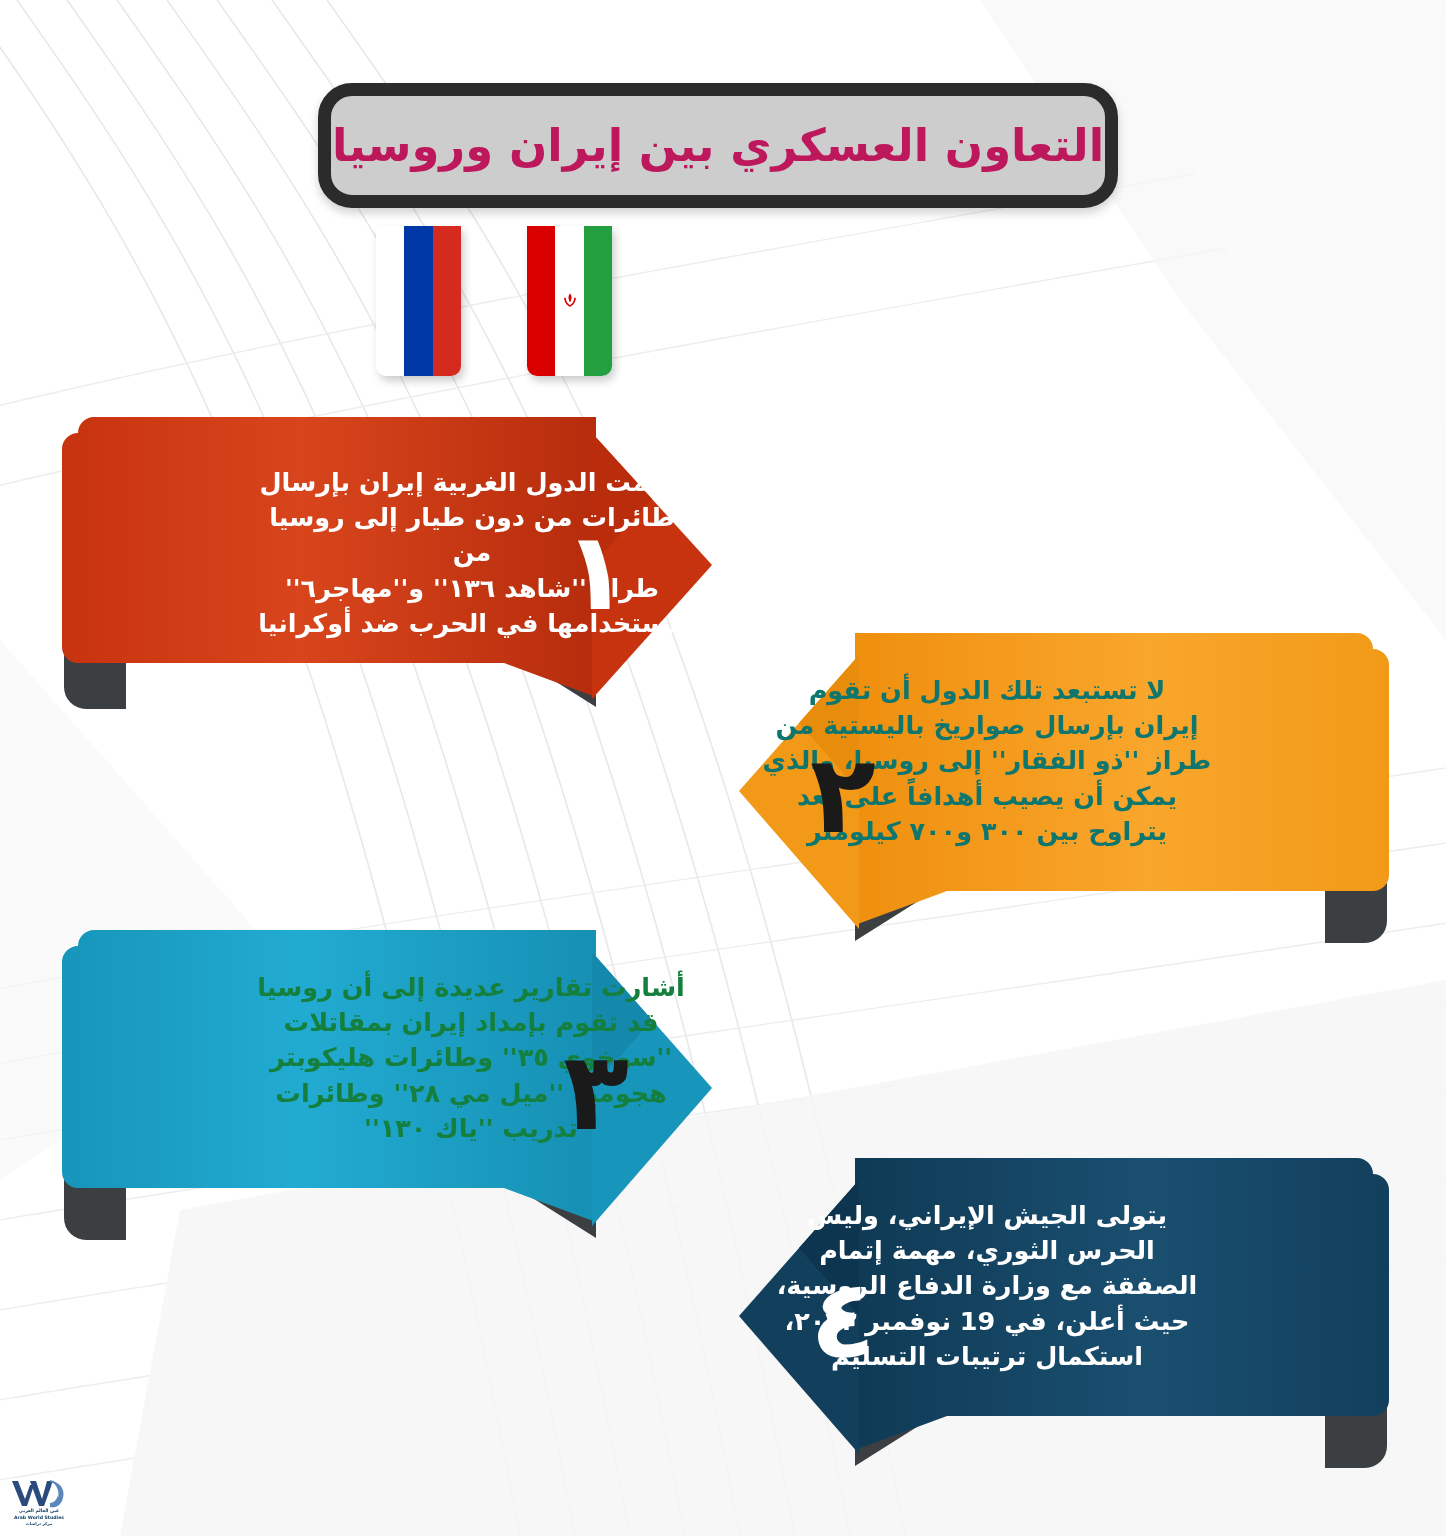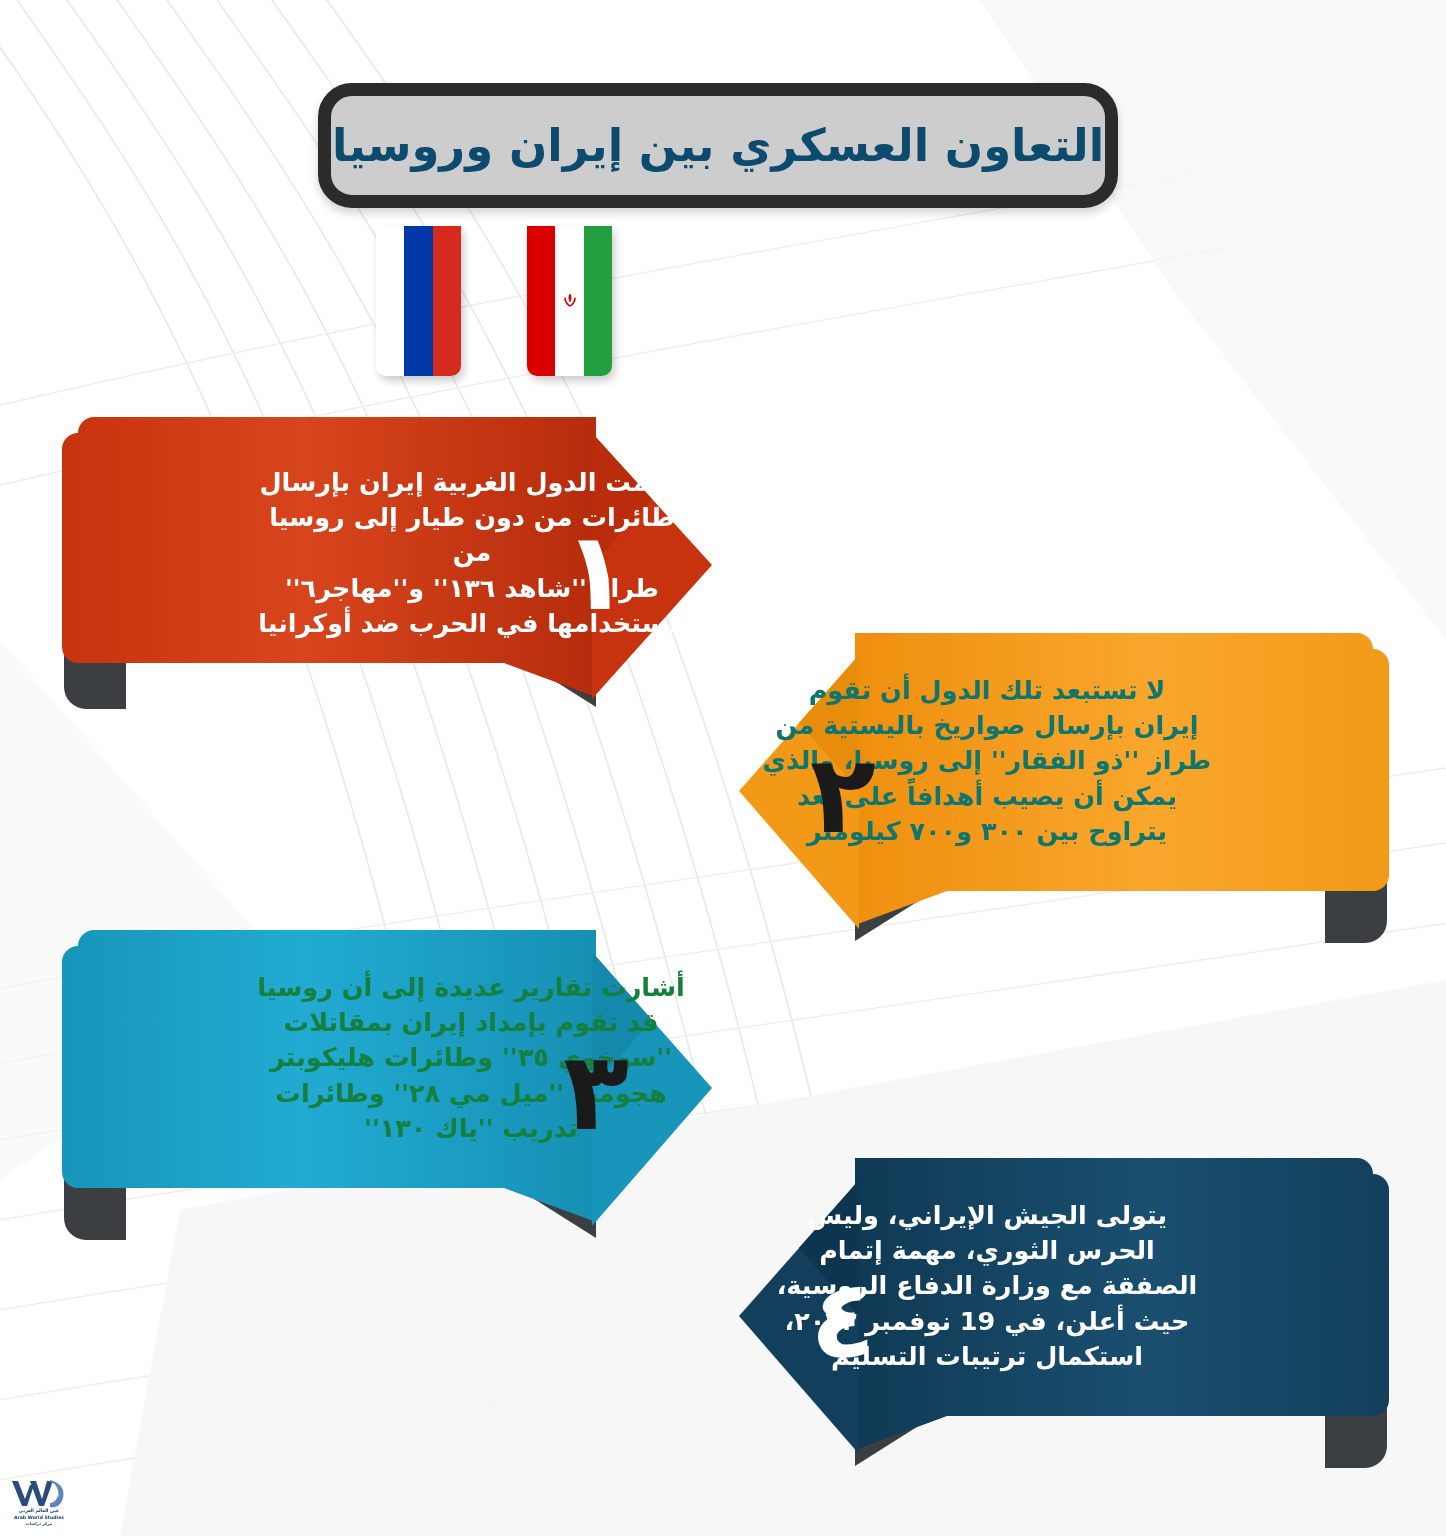--- a/index.html
+++ b/index.html
@@ -37,21 +37,21 @@
     box-sizing: border-box;
     display: flex;
     align-items: center;
     justify-content: center;
     z-index: 6;
     box-shadow: 0 5px 10px rgba(0,0,0,.18);
   }
   .title-text {
     font-size: 45px;
     font-weight: bold;
-    color: #0c4a6e;
+    color: #be185d;
     letter-spacing: 0px;
     text-align: center;
     line-height: 1.15;
     padding: 0 14px;
     white-space: nowrap;
   }
 
   
   .flag {
     position: absolute;

